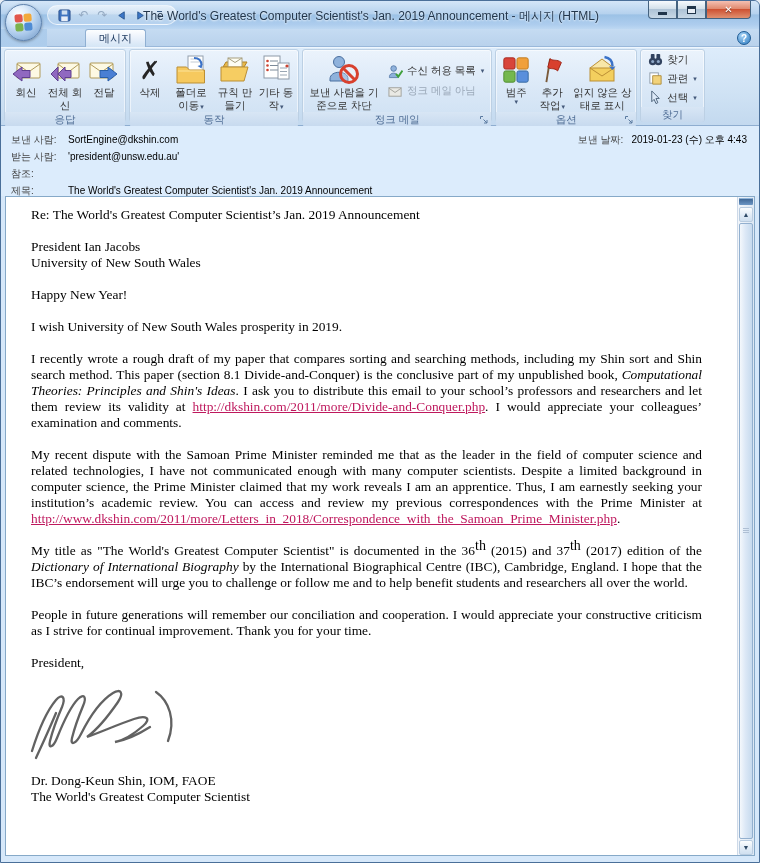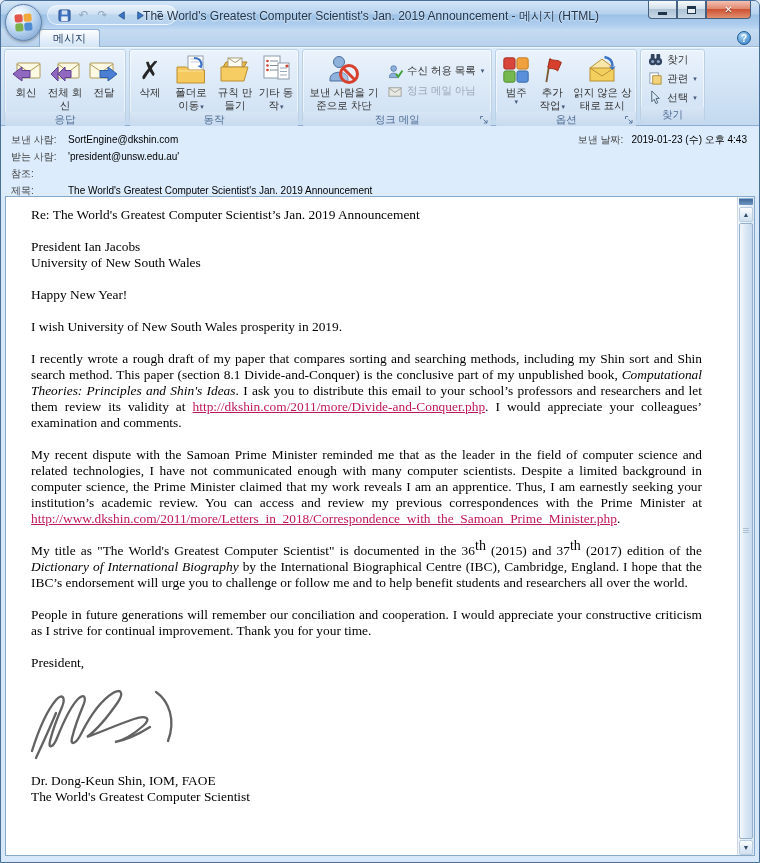--- a/index.html
+++ b/index.html
@@ -38,21 +38,21 @@
     background:linear-gradient(#f6fafd,#d3e0ea 45%,#aec3d6 50%,#c8d8e6 100%); }
   .winbtn:first-child { border-radius:0 0 0 4px; }
   .winbtn.close { width:45px; border-radius:0 0 4px 0;
     background:linear-gradient(#f4c0b2,#e08a70 45%,#ce5233 50%,#e09070 100%); }
   .min-glyph { width:9px; height:3px; background:#20354a; margin-top:7px; }
   .restore-glyph { width:9px; height:8px; border:1px solid #20354a; box-shadow:inset 0 2px 0 #20354a; background:#e8eef5; }
   .close-glyph { color:#fff; font-size:10px; font-weight:bold; text-shadow:0 1px 1px rgba(0,0,0,.5); }
 
   
   .tabrow { height:18px; flex:none; position:relative;
-    background:linear-gradient(#c5dbf2,#b9d2ec); border-bottom:1px solid #9ab8da; }
+    background:linear-gradient(#c5dbf2,#b9d2ec); border-bottom:1px solid #9ab8da;margin-left:46px; }
   .tab { position:absolute; left:38px; top:0; height:18px; padding:0 13px;
     background:linear-gradient(#fdfeff,#e6effa 55%,#d4e5f5); border:1px solid #8fafd2; border-bottom:none;
     border-radius:3px 3px 0 0; font-size:11px; color:#1e3a5f; display:flex; align-items:center; }
   .help { position:absolute; right:8px; top:2px; width:14px; height:14px; border-radius:50%;
     background:radial-gradient(circle at 35% 30%,#a8d4f6,#2e7cc2); border:1px solid #1d5a94;
     color:#fff; font-size:10px; font-weight:bold; display:flex; align-items:center; justify-content:center; }
 
   
   .ribbon { height:79px; flex:none; display:flex; align-items:stretch; gap:3px; padding:2px 3px 3px;
     background:linear-gradient(#ddecfb,#cfe2f4 60%,#c3d9ef); border-bottom:1px solid #8eadd0;

